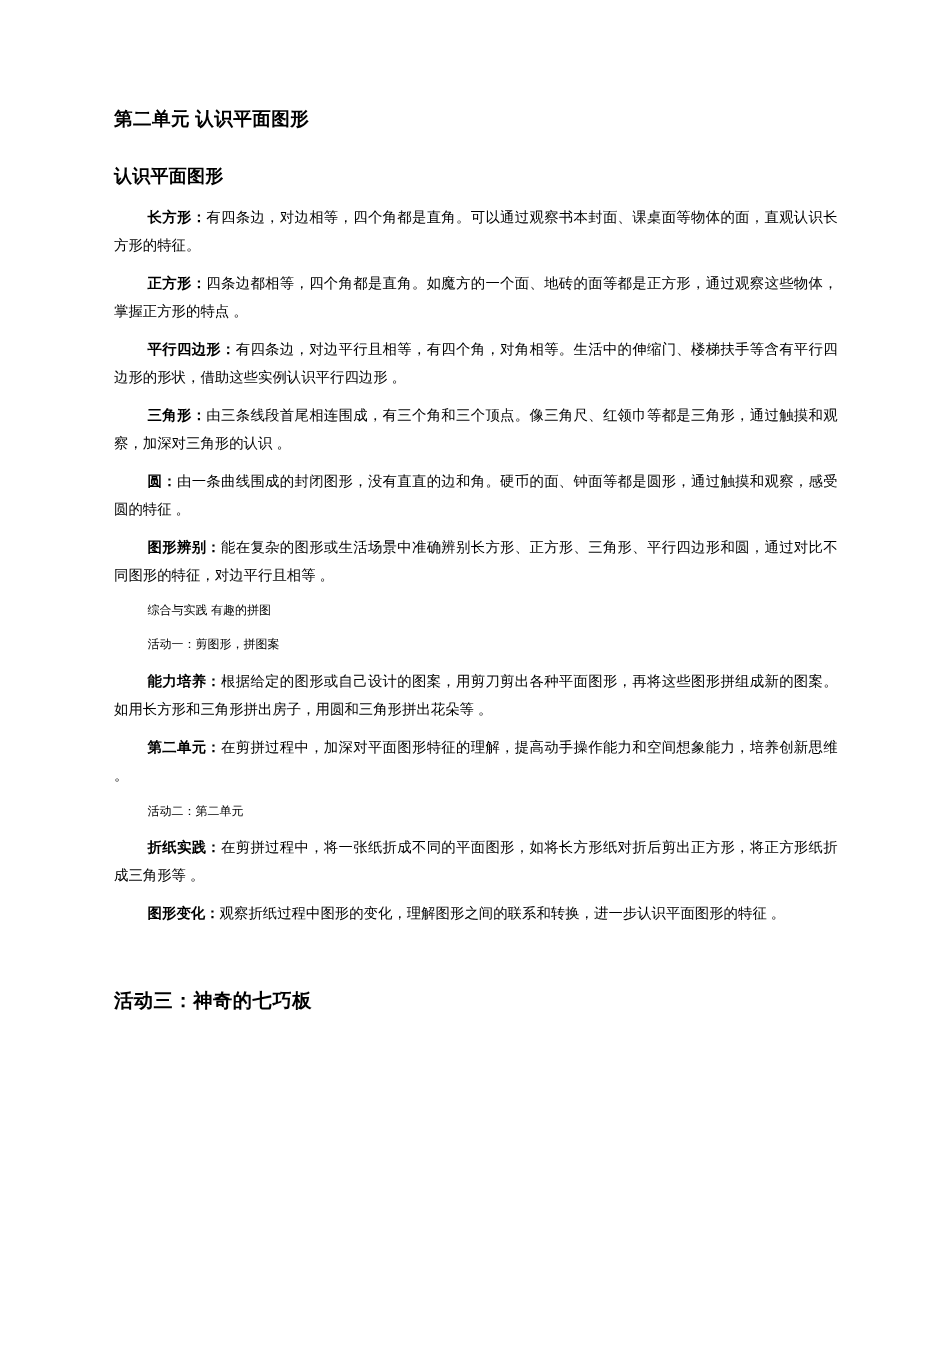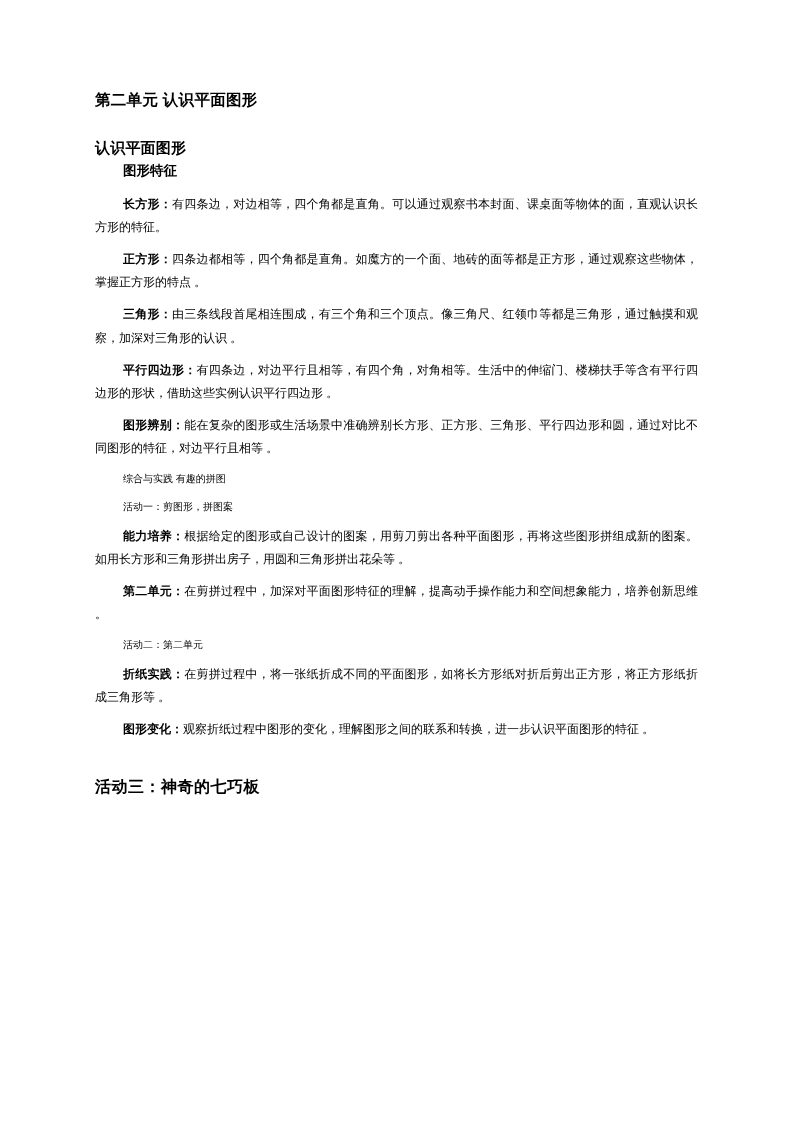--- a/index.html
+++ b/index.html
@@ -26,21 +26,21 @@
     font-size: 15.5px;
     font-weight: bold;
     line-height: 1.5;
     margin: 0 0 26px 0;
     letter-spacing: 0.3px;
   }
   .h2 {
     font-size: 15px;
     font-weight: bold;
     line-height: 1.5;
-    margin: 0 0 0 0;
+    margin: 0 0 10px 0;
     letter-spacing: 0.2px;
   }
   .h3 {
     font-size: 13.5px;
     font-weight: bold;
     line-height: 1.6;
     margin: 0 0 12px 0;
     text-indent: 28px;
   }
   p.para {
@@ -57,43 +57,43 @@
   p.plain {
     font-size: 10px;
     line-height: 1.92;
     margin: 0 0 9px 0;
     text-indent: 28px;
   }
   .h2-bottom {
     font-size: 16px;
     font-weight: bold;
     line-height: 1.5;
-    margin: 34px 0 0 0;
+    margin: 50px 0 0 0;
     letter-spacing: 0.5px;
   }
 </style>
 </head>
 <body>
 
 <div class="page">
 
   <h1 class="doc-title">第二单元 认识平面图形</h1>
 
   <h2 class="h2">认识平面图形</h2>
 
-  <h3 class="h3">图形特征</h3>
 
   <p class="para"><span class="lead">长方形：</span><span>有四条边，对边相等，四个角都是直角。可以通过观察书本封面、课桌面等物体的面，直观认识长方形的特征。</span></p>
 
   <p class="para"><span class="lead">正方形：</span><span>四条边都相等，四个角都是直角。如魔方的一个面、地砖的面等都是正方形，通过观察这些物体，掌握正方形的特点 。</span></p>
 
+  <p class="para"><span class="lead">平行四边形：</span><span>有四条边，对边平行且相等，有四个角，对角相等。生活中的伸缩门、楼梯扶手等含有平行四边形的形状，借助这些实例认识平行四边形 。</span></p>
+
   <p class="para"><span class="lead">三角形：</span><span>由三条线段首尾相连围成，有三个角和三个顶点。像三角尺、红领巾等都是三角形，通过触摸和观察，加深对三角形的认识 。</span></p>
 
-  <p class="para"><span class="lead">平行四边形：</span><span>有四条边，对边平行且相等，有四个角，对角相等。生活中的伸缩门、楼梯扶手等含有平行四边形的形状，借助这些实例认识平行四边形 。</span></p>
-
+  <p class="para"><span class="lead">圆：</span><span>由一条曲线围成的封闭图形，没有直直的边和角。硬币的面、钟面等都是圆形，通过触摸和观察，感受圆的特征 。</span></p>
 
   <p class="para"><span class="lead">图形辨别：</span><span>能在复杂的图形或生活场景中准确辨别长方形、正方形、三角形、平行四边形和圆，通过对比不同图形的特征，对边平行且相等 。</span></p>
 
   <p class="plain">综合与实践 有趣的拼图</p>
 
   <p class="plain">活动一：剪图形，拼图案</p>
 
   <p class="para"><span class="lead">能力培养：</span><span>根据给定的图形或自己设计的图案，用剪刀剪出各种平面图形，再将这些图形拼组成新的图案。如用长方形和三角形拼出房子，用圆和三角形拼出花朵等 。</span></p>
 
   <p class="para"><span class="lead">第二单元：</span><span>在剪拼过程中，加深对平面图形特征的理解，提高动手操作能力和空间想象能力，培养创新思维 。</span></p>

